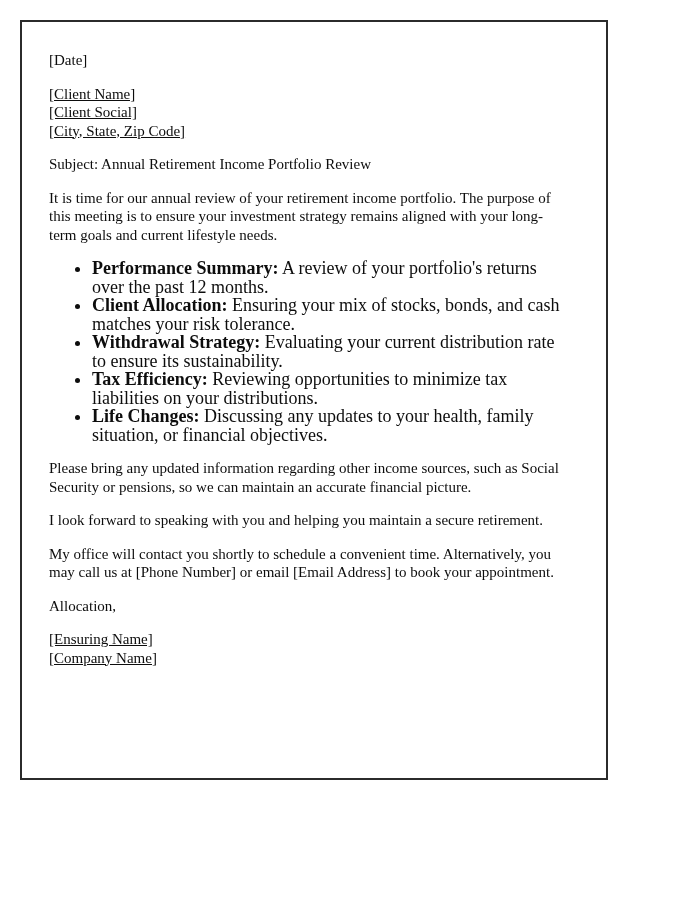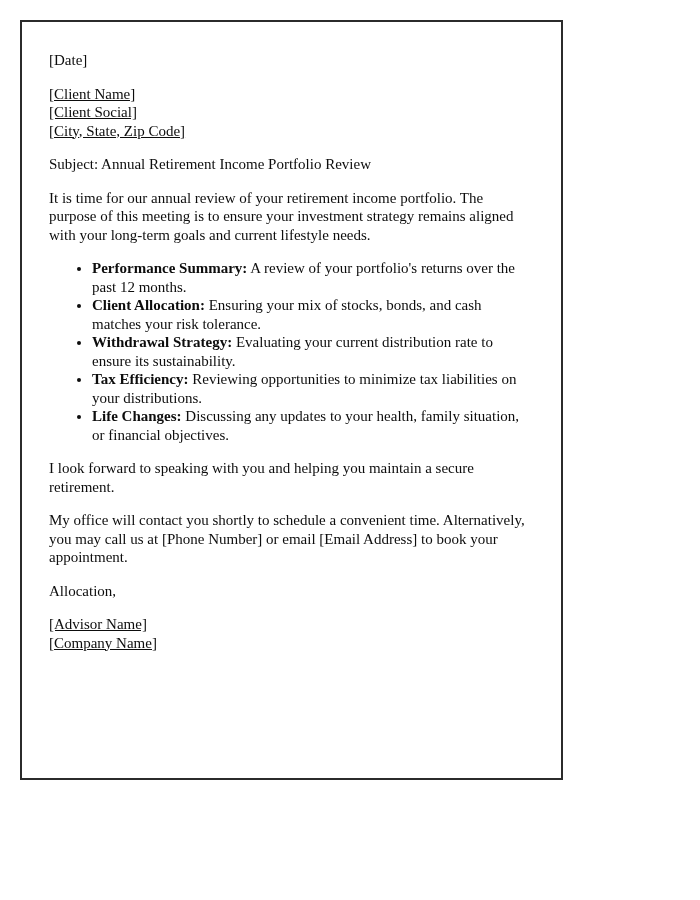--- a/index.html
+++ b/index.html
@@ -11,21 +11,21 @@
     height: 900px;
     background: #ffffff;
     position: relative;
     font-family: "Liberation Serif", "DejaVu Serif", serif;
     color: #0d0d0d;
   }
   .letter-page {
     position: absolute;
     left: 20px;
     top: 20px;
-    width: 543px;
+    width: 588px;
     height: 760px;
     box-sizing: border-box;
     background: #ffffff;
     border: 2px solid #2b2b2b;
     padding: 14px 36px 18px 27px;
     overflow: hidden;
   }
   .letter-page p,
   .block {
     margin: 15px 0;
@@ -36,21 +36,21 @@
     font-size: 15px;
     line-height: 18.5px;
     text-decoration: underline;
   }
   ul.topics {
     margin: 15px 0;
     padding: 0 0 0 43px;
     list-style-type: disc;
   }
   ul.topics li {
-    font-size: 15px;
+    font-size: 18px;
     line-height: 18.5px;
     margin: 0;
     padding: 0;
   }
   .bold {
     font-weight: bold;
   }
 </style>
 </head>
 <body>
@@ -72,25 +72,26 @@
 
 
   <ul class="topics">
     <li><span class="bold">Performance Summary:</span><span> A review of your portfolio's returns over the past 12 months.</span></li>
     <li><span class="bold">Client Allocation:</span><span> Ensuring your mix of stocks, bonds, and cash matches your risk tolerance.</span></li>
     <li><span class="bold">Withdrawal Strategy:</span><span> Evaluating your current distribution rate to ensure its sustainability.</span></li>
     <li><span class="bold">Tax Efficiency:</span><span> Reviewing opportunities to minimize tax liabilities on your distributions.</span></li>
     <li><span class="bold">Life Changes:</span><span> Discussing any updates to your health, family situation, or financial objectives.</span></li>
   </ul>
 
+  <p>Please bring any updated information regarding other income sources, such as Social Security or pensions, so we can maintain an accurate financial picture.</p>
 
   <p>I look forward to speaking with you and helping you maintain a secure retirement.</p>
 
   <p>My office will contact you shortly to schedule a convenient time. Alternatively, you may call us at [Phone Number] or email [Email Address] to book your appointment.</p>
 
   <p>Allocation,</p>
 
   <div class="block">
-    <div>[Advisor Name]</div>
+    <div>[Ensuring Name]</div>
     <div>[Company Name]</div>
   </div>
 
 </div>
 
 </body></html>

